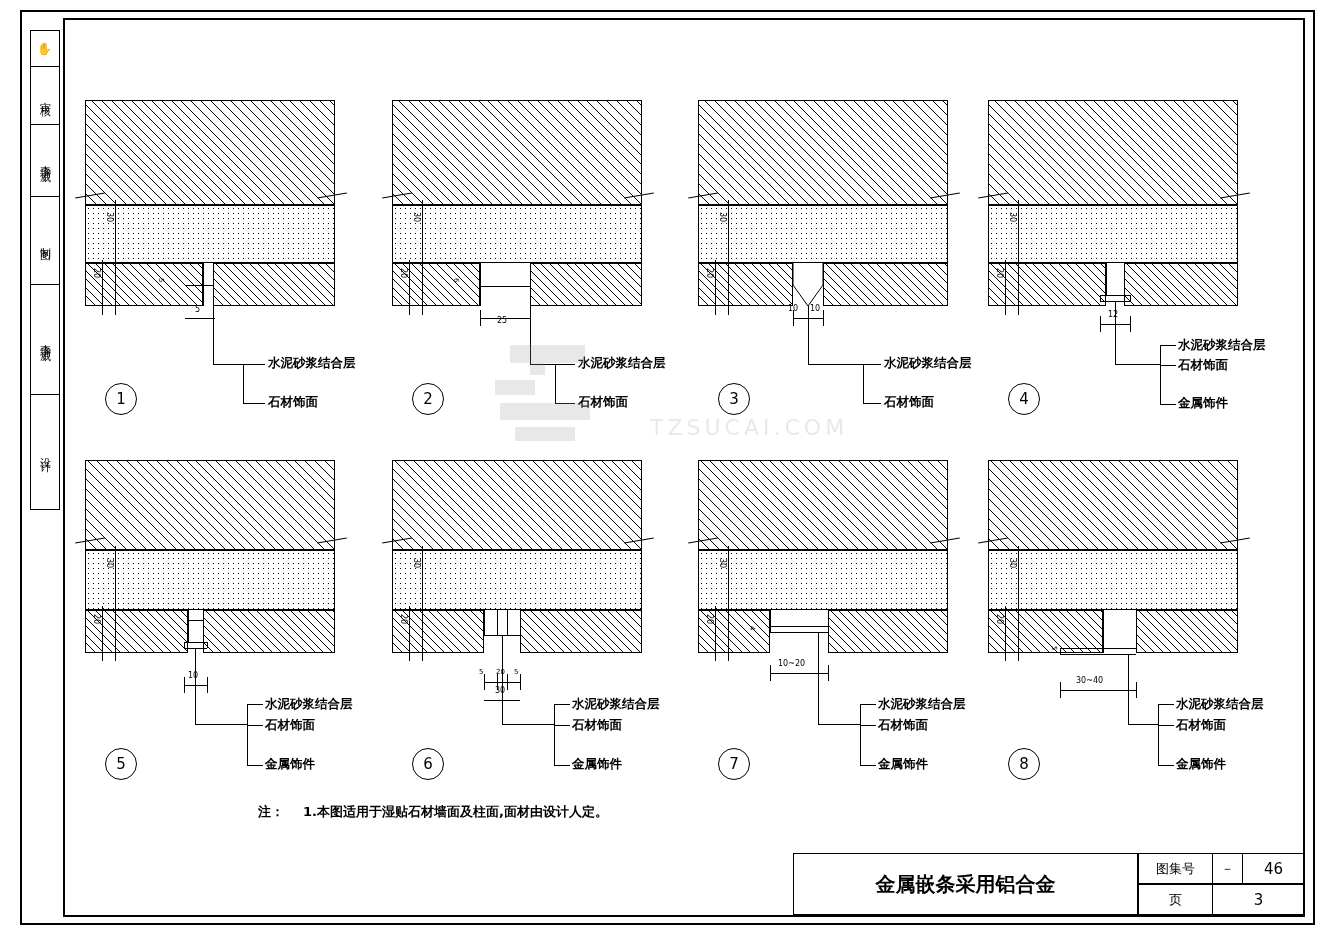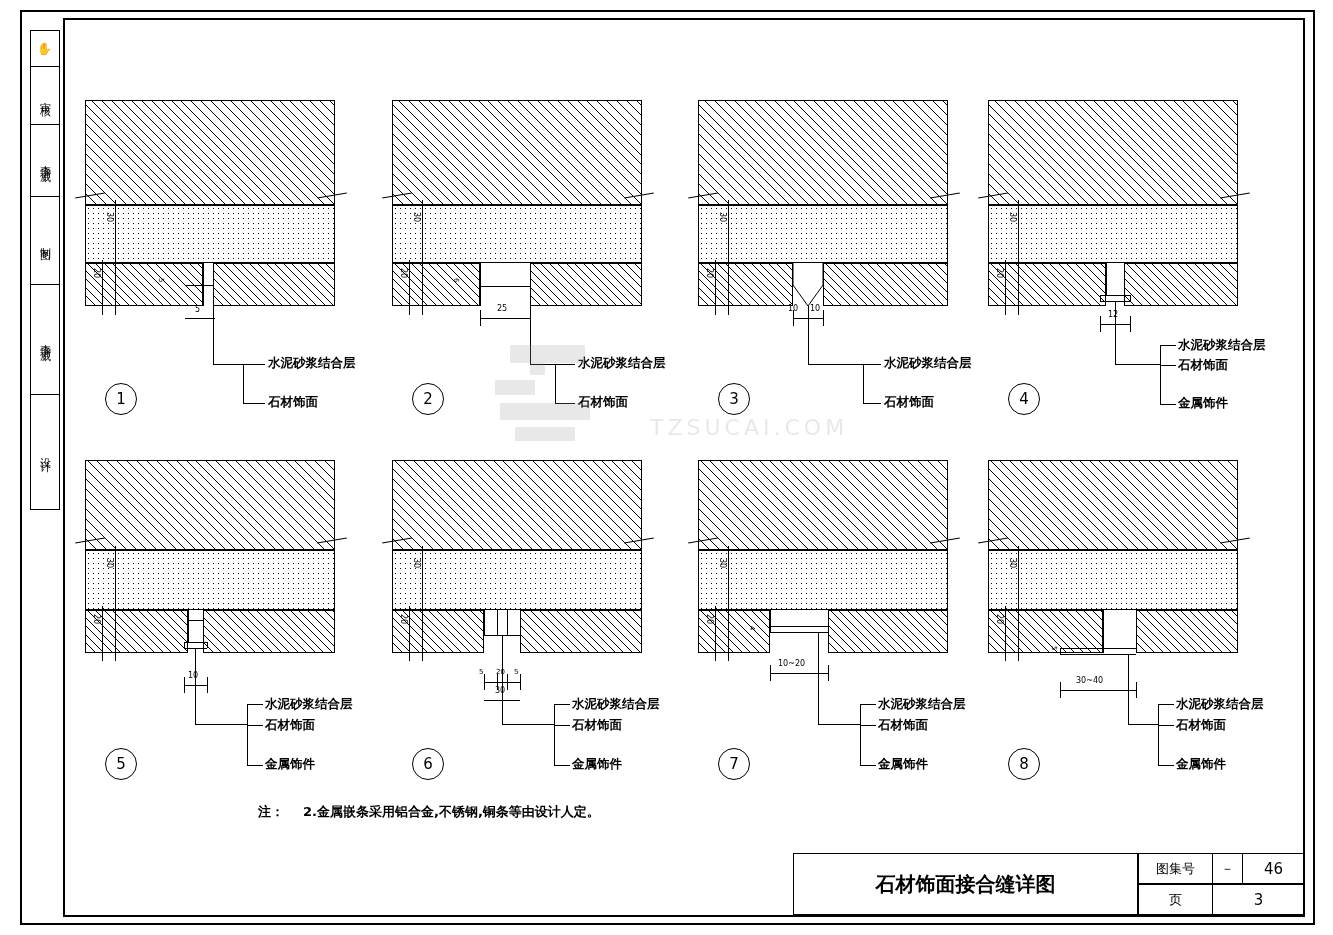--- a/index.html
+++ b/index.html
@@ -124,21 +124,21 @@
     <div class="thinline hline" style="left:-10px;top:95px;width:30px;transform:rotate(-10deg);"></div>
     <div class="thinline hline" style="left:232px;top:95px;width:30px;transform:rotate(-10deg);"></div>
     <div class="thinline vline" style="left:30px;top:100px;height:115px;"></div>
     <div class="thinline vline" style="left:17px;top:160px;height:55px;"></div>
     <div class="dim-v" style="left:20px;top:112px;">30</div>
     <div class="dim-v" style="left:7px;top:168px;">20</div>
     <div class="dim-v" style="left:60px;top:178px;font-size:7px;">6</div>
     <div class="thinline hline" style="left:88px;top:218px;width:50px;"></div>
     <div class="thinline vline" style="left:88px;top:210px;height:16px;"></div>
     <div class="thinline vline" style="left:138px;top:210px;height:16px;"></div>
-    <div class="dim-label" style="left:105px;top:204px;">25</div>
+    <div class="dim-label" style="left:105px;top:216px;">25</div>
     <div class="leader" style="left:138px;top:206px;width:1px;height:59px;"></div>
     <div class="leader" style="left:138px;top:264px;width:25px;height:1px;"></div>
     <div class="leader" style="left:163px;top:264px;width:1px;height:40px;"></div>
     <div class="leader" style="left:163px;top:264px;width:20px;height:1px;"></div>
     <div class="leader" style="left:163px;top:303px;width:20px;height:1px;"></div>
     <div class="callout" style="left:186px;top:255px;">水泥砂浆结合层</div>
     <div class="callout" style="left:186px;top:294px;">石材饰面</div>
     <div class="num-circle" style="left:20px;top:283px;">2</div>
   </div>
 
@@ -339,25 +339,25 @@
     <div class="leader" style="left:170px;top:305px;width:16px;height:1px;"></div>
     <div class="callout" style="left:188px;top:236px;">水泥砂浆结合层</div>
     <div class="callout" style="left:188px;top:257px;">石材饰面</div>
     <div class="callout" style="left:188px;top:296px;">金属饰件</div>
     <div class="num-circle" style="left:20px;top:288px;">8</div>
   </div>
 
   <div class="notes" style="left:258px;top:802px;width:560px;height:70px;">
     <span class="lbl">注：</span>
     <div style="position:absolute;left:45px;top:0;">
-      <div>2.金属嵌条采用铝合金,不锈钢,铜条等由设计人定。</div>
-    </div>
-  </div>
-
-  <div class="tb tb-title">石材饰面接合缝详图</div>
+      <div>1.本图适用于湿贴石材墙面及柱面,面材由设计人定。</div>
+    </div>
+  </div>
+
+  <div class="tb tb-title">金属嵌条采用铝合金</div>
 
   <div class="tb tb-r1">
     <div class="tb-cellA">图集号</div>
     <div class="tb-cellB">－</div>
     <div class="tb-cellC">46</div>
   </div>
 
   <div class="tb tb-r2">
     <div class="tb-cellA">页</div>
     <div class="tb-cellC2">3</div>

